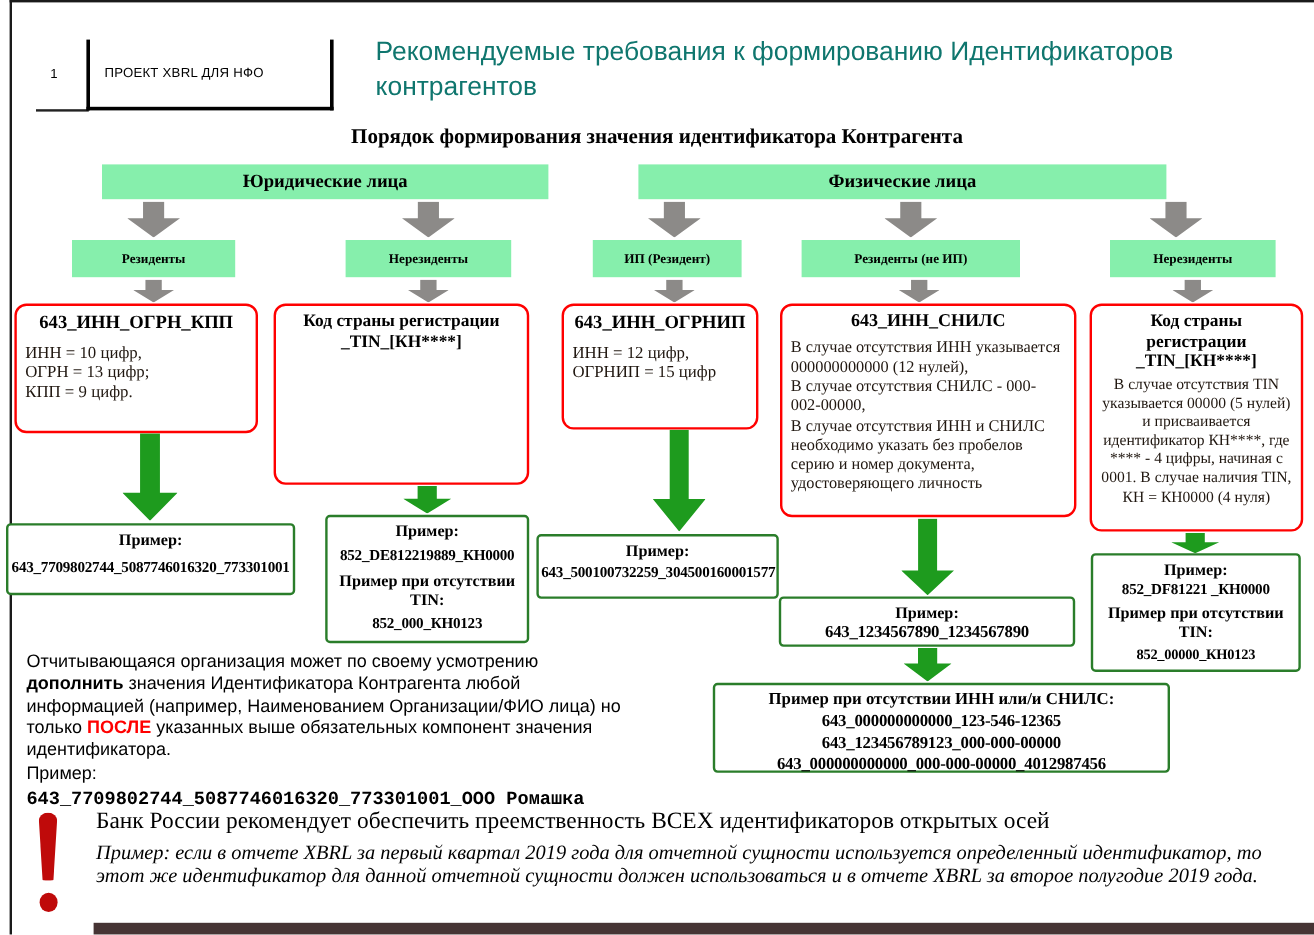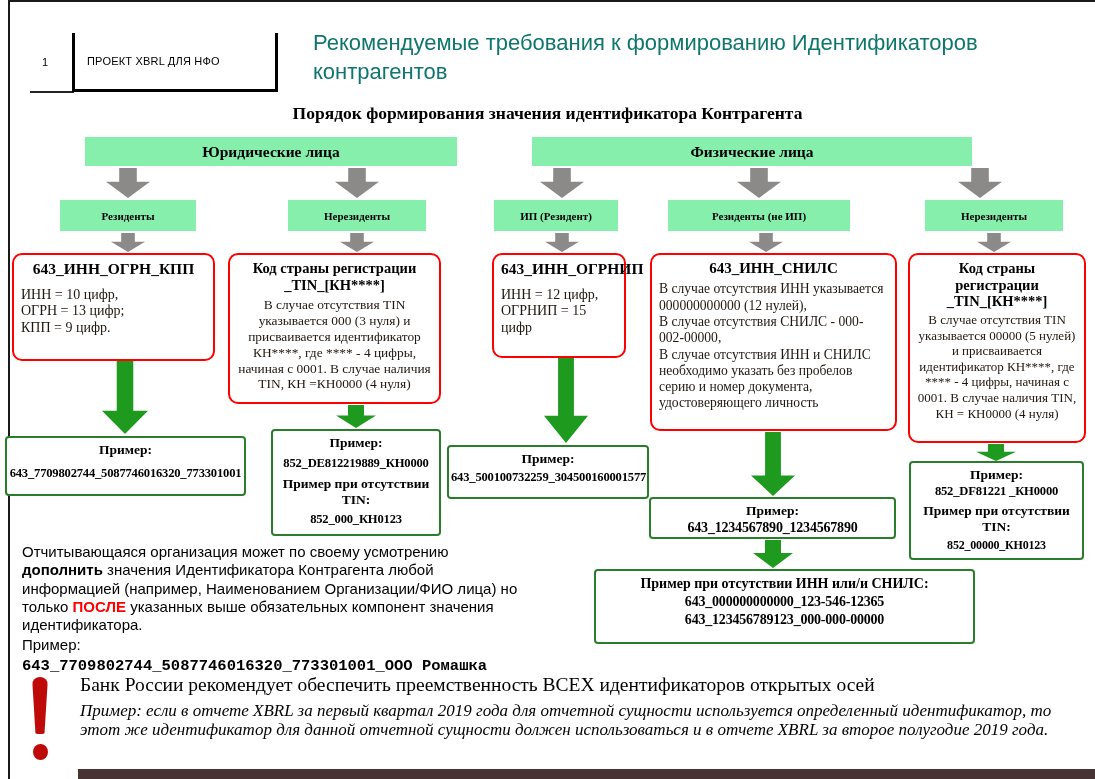--- a/index.html
+++ b/index.html
@@ -116,24 +116,23 @@
     <div class="rtitle" style="font-size:15.5px;">643_ИНН_ОГРН_КПП</div>
     <div class="rbody" style="margin-top:9px;font-size:14px;">
       <div>ИНН = 10 цифр,</div>
       <div>ОГРН = 13 цифр;</div>
       <div>КПП = 9 цифр.</div>
     </div>
   </div>
 
   <div class="abs rbox" style="left:228px;top:253px;width:213px;height:151px;">
     <div class="rtitle">Код страны регистрации _TIN_[КН****]</div>
-    <div class="rbody center" style="margin-top:4px;font-size:13.4px;">В случае отсутствия TIN указывается 000 (3 нуля)  и присваивается идентификатор КН****, где **** - 4 цифры, начиная с 0001. В случае наличия TIN, КН =КН0000 (4 нуля)</div>
-  </div>
-
-  <div class="abs rbox" style="left:492px;top:253px;width:134px;height:105px;font-family:Liberation Serif, serif;">
+  </div>
+
+  <div class="abs rbox" style="left:468px;top:253px;width:164px;height:105px;font-family:Liberation Serif, serif;">
     <div class="rtitle" style="font-size:15.5px;">643_ИНН_ОГРНИП</div>
     <div class="rbody" style="margin-top:9px;font-size:14px;">
       <div>ИНН = 12 цифр,</div>
       <div>ОГРНИП = 15 цифр</div>
     </div>
   </div>
 
   <div class="abs rbox" style="left:650px;top:253px;width:247px;height:178px;">
     <div class="rtitle" style="font-size:15px;">643_ИНН_СНИЛС</div>
     <div class="rbody" style="margin-top:4px;font-size:13.6px;line-height:1.2;">
@@ -181,20 +180,21 @@
     <div class="elabel">Пример:</div>
     <div class="evalue">852_DF81221 _КН0000</div>
     <div class="elabel" style="margin-top:3px;">Пример при отсутствии TIN:</div>
     <div class="evalue" style="margin-top:3px;font-size:12px;">852_00000_КН0123</div>
   </div>
 
   <div class="abs ebox" style="left:594px;top:569px;width:381px;height:75px;padding-top:5px;">
     <div class="elabel" style="font-size:14px;">Пример при отсутствии ИНН или/и СНИЛС:</div>
     <div class="evalue" style="font-size:14px;">643_000000000000_123-546-12365</div>
     <div class="evalue" style="font-size:14px;">643_123456789123_000-000-00000</div>
+    <div class="evalue" style="font-size:14px;">643_000000000000_000-000-00000_4012987456</div>
   </div>
 
   <div class="abs note">
     <span>Отчитывающаяся организация может по своему усмотрению </span><span class="b">дополнить</span><span> значения Идентификатора Контрагента любой информацией (например, Наименованием Организации/ФИО лица)  но только </span><span class="b red">ПОСЛЕ</span><span> указанных выше обязательных компонент значения идентификатора.</span>
     <div class="note-ex-label">Пример:</div>
     <div class="note-ex-value">643_7709802744_5087746016320_773301001_ООО Ромашка</div>
   </div>
 
   <div class="abs excl-bar"></div>
   <div class="abs excl-dot"></div>

